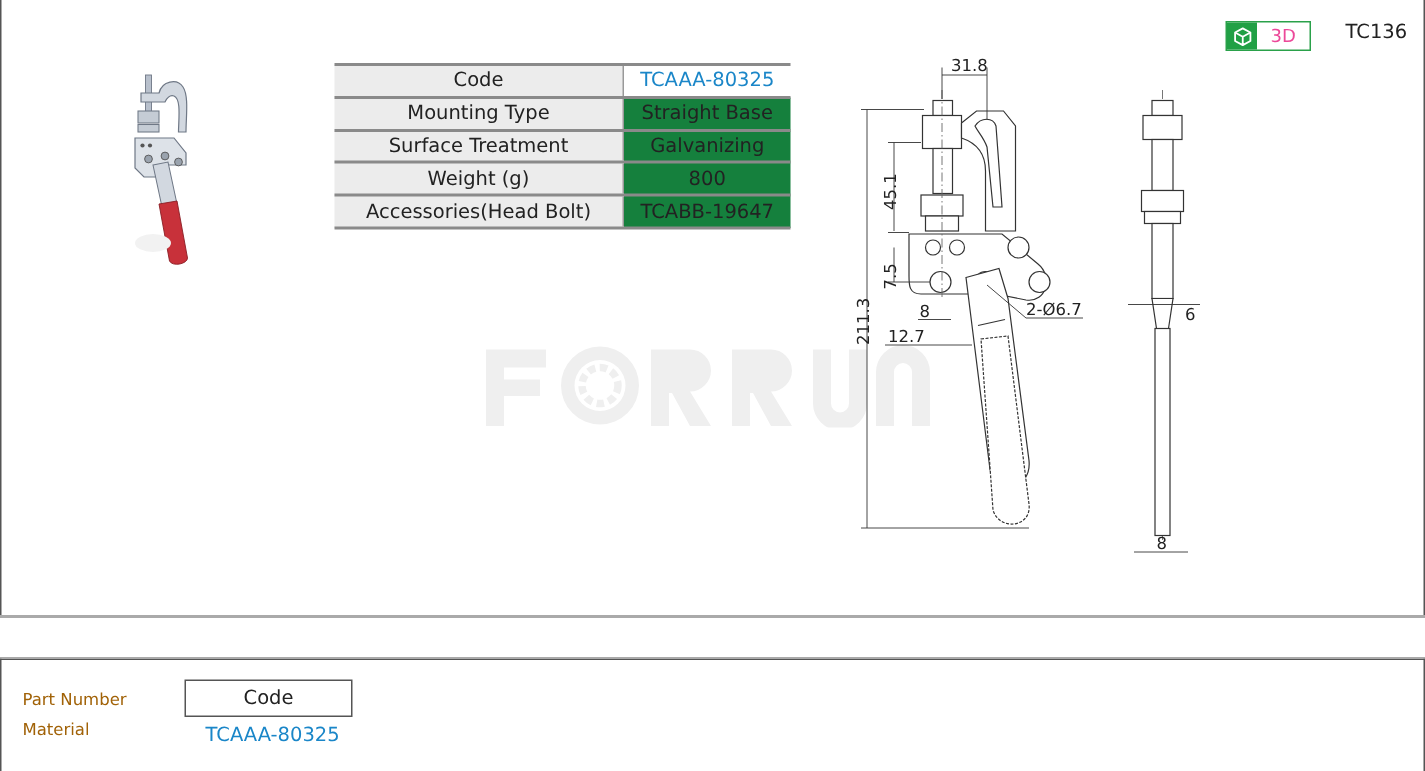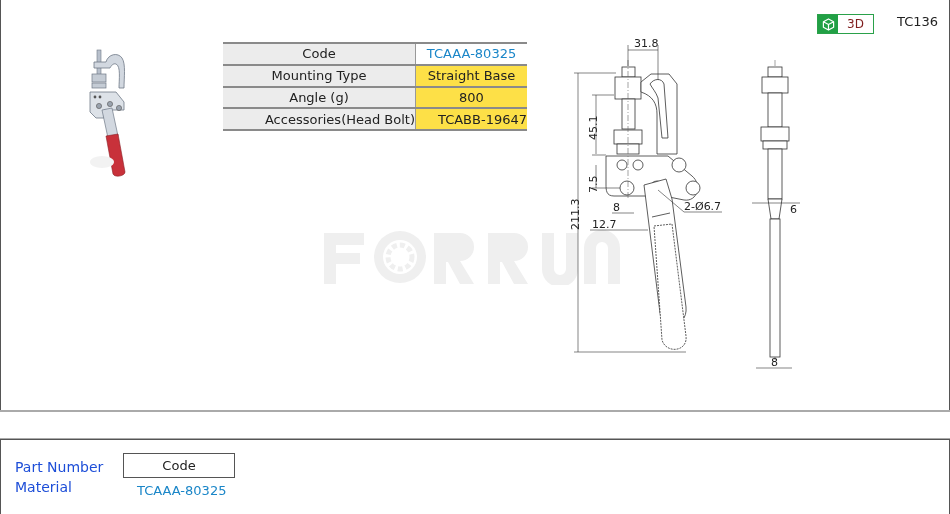--- a/index.html
+++ b/index.html
@@ -3,32 +3,32 @@
 <meta charset="utf-8">
 <style>
   html,body{margin:0;padding:0;background:#fff;}
   body{width:950px;height:514px;position:relative;font-family:"DejaVu Sans","Liberation Sans",sans-serif;color:#222;overflow:hidden;}
   .panel-top{position:absolute;left:0;top:0;width:948px;height:410px;border:1px solid #555;border-top:none;box-sizing:content-box;}
   .panel-top::after{content:"";position:absolute;left:-1px;right:-1px;bottom:-2px;height:2px;background:#aaa;}
   .panel-bottom{position:absolute;left:0;top:439px;width:948px;height:74px;border:1px solid #555;border-bottom:none;}
   .panel-bottom::before{content:"";position:absolute;left:-1px;right:-1px;top:-2px;height:1px;background:#aaa;}
   .badge3d{position:absolute;left:817px;top:14px;height:18px;width:55px;border:1px solid #2aa14a;display:flex;align-items:stretch;font-size:12px;}
   .badge3d .ico{width:20px;background:#21a045;display:flex;align-items:center;justify-content:center;}
-  .badge3d .lbl{flex:1;display:flex;align-items:center;justify-content:center;color:#7f1d1d;}
+  .badge3d .lbl{flex:1;display:flex;align-items:center;justify-content:center;color:#ec4899;}
   .series{position:absolute;left:897px;top:14px;font-size:13px;color:#222;}
   table.spec{position:absolute;left:223px;top:42px;border-collapse:collapse;font-size:13px;}
   table.spec td{height:19.8px;padding:0;text-align:center;border-top:2px solid #8a8a8a;}
-  table.spec tr:last-child td{border-bottom:2px solid #8a8a8a;text-align:right;}
+  table.spec tr:last-child td{border-bottom:2px solid #8a8a8a;}
   table.spec td.k{width:192px;background:#ececec;border-right:1px solid #999;}
-  table.spec td.v{width:111px;background:#fde047;}
+  table.spec td.v{width:111px;background:#15803d;}
   table.spec tr.first td.v{background:#fff;color:#1a86c8;}
   .watermark{position:absolute;left:322px;top:229px;}
   .photo{position:absolute;left:80px;top:48px;}
   .drawing{position:absolute;left:560px;top:35px;}
-  .pn-label{position:absolute;left:15px;top:457px;font-size:14px;line-height:20px;color:#1d4ed8;}
+  .pn-label{position:absolute;left:15px;top:457px;font-size:11px;line-height:20px;color:#a16207;}
   .pn-box{position:absolute;left:123px;top:453px;width:110px;height:23px;border:1px solid #555;display:flex;align-items:center;justify-content:center;font-size:13px;}
   .pn-code{position:absolute;left:137px;top:483px;font-size:13px;color:#1a86c8;}
 </style>
 </head>
 <body>
 
 <div class="panel-top"></div>
 <div class="panel-bottom"></div>
 
 <div class="badge3d">
@@ -74,21 +74,25 @@
   <tbody>
       <tr class="first">
         <td class="k">Code</td>
         <td class="v">TCAAA-80325</td>
       </tr>
   <tr>
         <td class="k">Mounting Type</td>
         <td class="v">Straight Base</td>
       </tr>
   <tr>
-        <td class="k">Angle (g)</td>
+        <td class="k">Surface Treatment</td>
+        <td class="v">Galvanizing</td>
+      </tr>
+  <tr>
+        <td class="k">Weight (g)</td>
         <td class="v">800</td>
       </tr>
   <tr>
         <td class="k">Accessories(Head Bolt)</td>
         <td class="v">TCABB-19647</td>
       </tr>
 </tbody>
   </table>
 
 <svg class="drawing" width="260" height="340" viewBox="560 35 260 340" font-family="DejaVu Sans, sans-serif" font-size="11">

